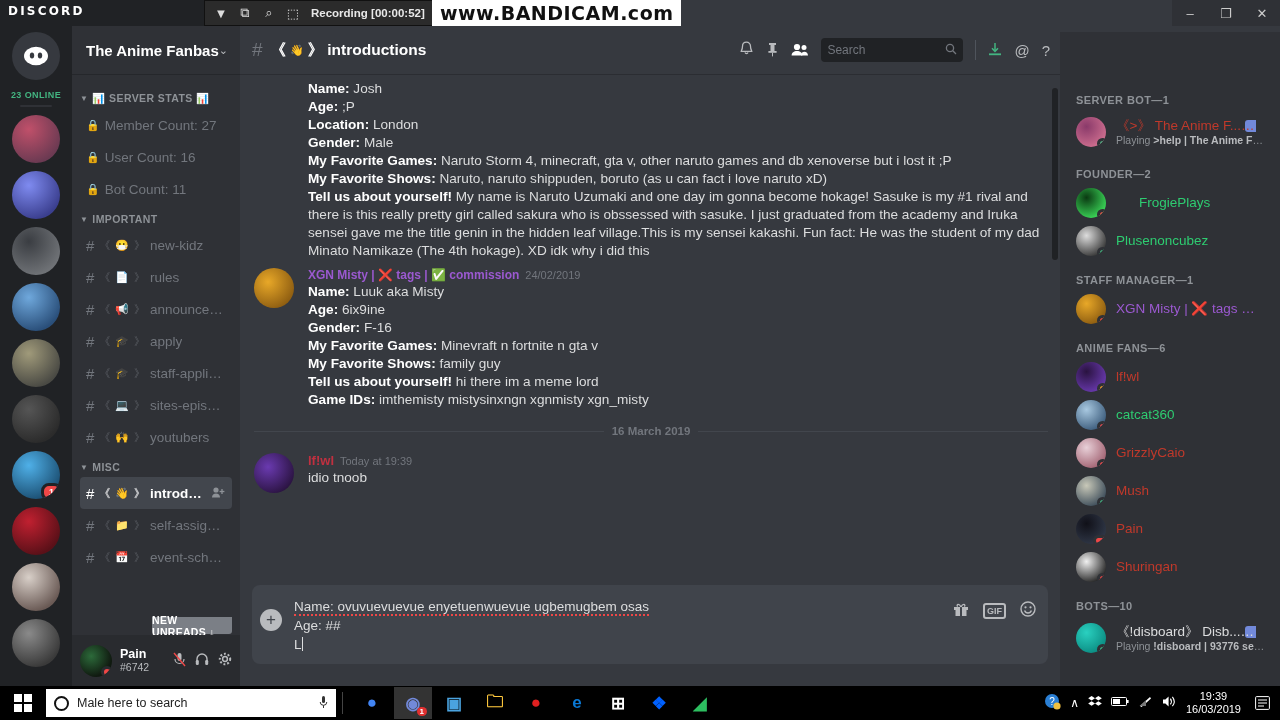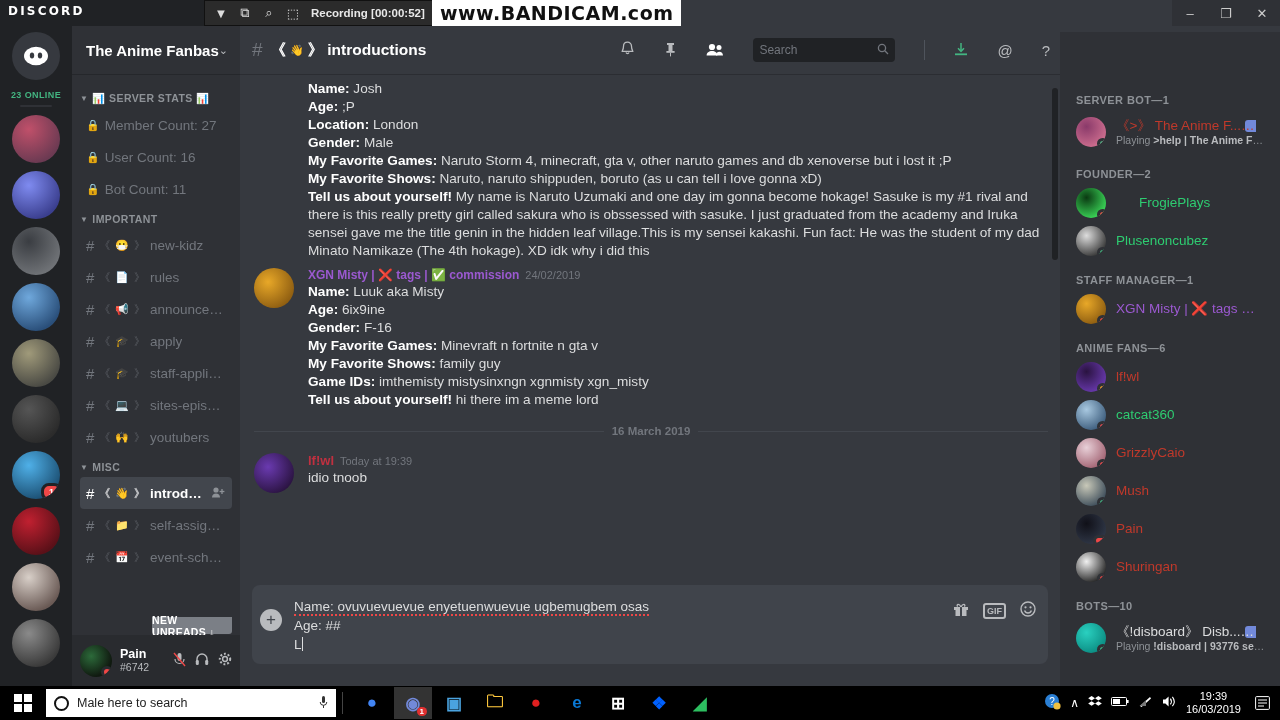--- a/index.html
+++ b/index.html
@@ -105,21 +105,21 @@
   .up-icons { margin-left:auto; display:flex; gap:9px; color:#b9bbbe; font-size:12px; }
 
   
   .chat { position:absolute; left:240px; top:26px; right:220px; height:694px; background:#36393f; }
   .chat-header {
     height:48px; display:flex; align-items:center; gap:8px; padding:0 10px 0 12px;
     box-shadow:0 1px 0 rgba(0,0,0,.2); position:relative; z-index:5;
   }
   .ch-hash { color:#72767d; font-size:19px; font-weight:500; }
   .ch-title { color:#fff; font-weight:bold; font-size:15.5px; display:flex; align-items:center; gap:4px;}
-  .header-right { margin-left:auto; display:flex; align-items:center; gap:29px; color:#b9bbbe; }
+  .header-right { margin-left:auto; display:flex; align-items:center; gap:12px; color:#b9bbbe; }
   .hicon { font-size:15px; line-height:1; }
   .searchbox {
     width:142px; height:24px; background:#202225; border-radius:4px;
     display:flex; align-items:center; padding:0 6px; gap:4px;
   }
   .searchbox .ph { color:#72767d; font-size:12px; flex:1; }
   .vsep { width:1px; height:20px; background:#4f545c; }
 
   .messages { position:absolute; left:0; right:0; top:48px; bottom:108px; overflow:hidden; padding:0 12px 0 14px; }
   .msgtext { color:#dcddde; font-size:13.6px; line-height:18px; }
@@ -447,38 +447,38 @@
 
     <div class="messages" id="message-list">
         <div class="msg">
           <div class="msg-av" style="background: radial-gradient(circle at 35% 35%, rgb(74, 58, 42), rgb(224, 160, 48) 80%); visibility: hidden;"></div>
           <div class="msg-body">
             <div class="msgtext"><b>Name:</b><span> Josh</span></div>
             <div class="msgtext"><b>Age:</b><span> ;P</span></div>
             <div class="msgtext"><b>Location:</b><span> London</span></div>
             <div class="msgtext"><b>Gender:</b><span> Male</span></div>
             <div class="msgtext"><b>My Favorite Games:</b><span> Naruto Storm 4, minecraft, gta v, other naruto games and db xenoverse but i lost it ;P</span></div>
-            <div class="msgtext"><b>My Favorite Shows:</b><span> Naruto, naruto shippuden, boruto (as u can tell i love gonna xD)</span></div>
+            <div class="msgtext"><b>My Favorite Shows:</b><span> Naruto, naruto shippuden, boruto (as u can fact i love naruto xD)</span></div>
             <div class="msgtext"><b>Tell us about yourself!</b><span> My name is Naruto Uzumaki and one day im gonna become hokage! Sasuke is my #1 rival and there is this really pretty girl called sakura who is obssessed with sasuke. I just graduated from the academy and Iruka sensei gave me the title genin in the hidden leaf village.This is my sensei kakashi. Fun fact: He was the student of my dad Minato Namikaze (The 4th hokage). XD idk why i did this</span></div>
           </div>
         </div>
         <div class="msg">
           <div class="msg-av" style="background: radial-gradient(circle at 35% 35%, rgb(232, 168, 40), rgb(138, 90, 16) 80%);"></div>
           <div class="msg-body">
             <div class="msg-head">
               <span class="msg-author" style="color: rgb(155, 89, 208);">XGN Misty | ❌ tags | ✅ commission</span>
               <span class="msg-time">24/02/2019</span>
             </div>
             <div class="msgtext"><b>Name:</b><span> Luuk aka Misty</span></div>
             <div class="msgtext"><b>Age:</b><span> 6ix9ine</span></div>
             <div class="msgtext"><b>Gender:</b><span> F-16</span></div>
             <div class="msgtext"><b>My Favorite Games:</b><span> Minevraft n fortnite n gta v</span></div>
             <div class="msgtext"><b>My Favorite Shows:</b><span> family guy</span></div>
+            <div class="msgtext"><b>Tell us about yourself!</b><span> hi there im a meme lord</span></div>
             <div class="msgtext"><b>Game IDs:</b><span> imthemisty mistysinxngn xgnmisty xgn_misty</span></div>
-            <div class="msgtext"><b>Tell us about yourself!</b><span> hi there im a meme lord</span></div>
           </div>
         </div>
         <div class="divider">
           <div class="line"></div>
           <div class="lbl">16 March 2019</div>
           <div class="line"></div>
         </div>
         <div class="msg">
           <div class="msg-av" style="background:radial-gradient(circle at 35% 35%,#6a3ab0,#2a1340 78%)"></div>
           <div class="msg-body">

